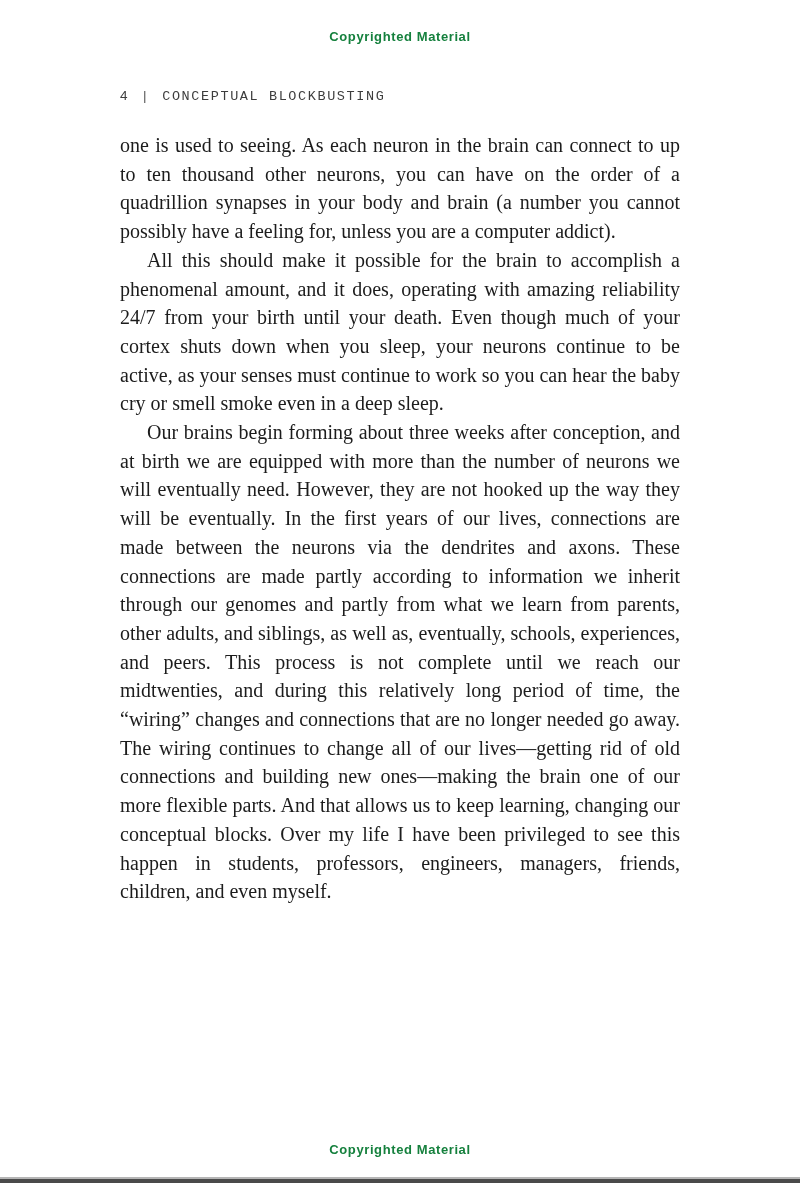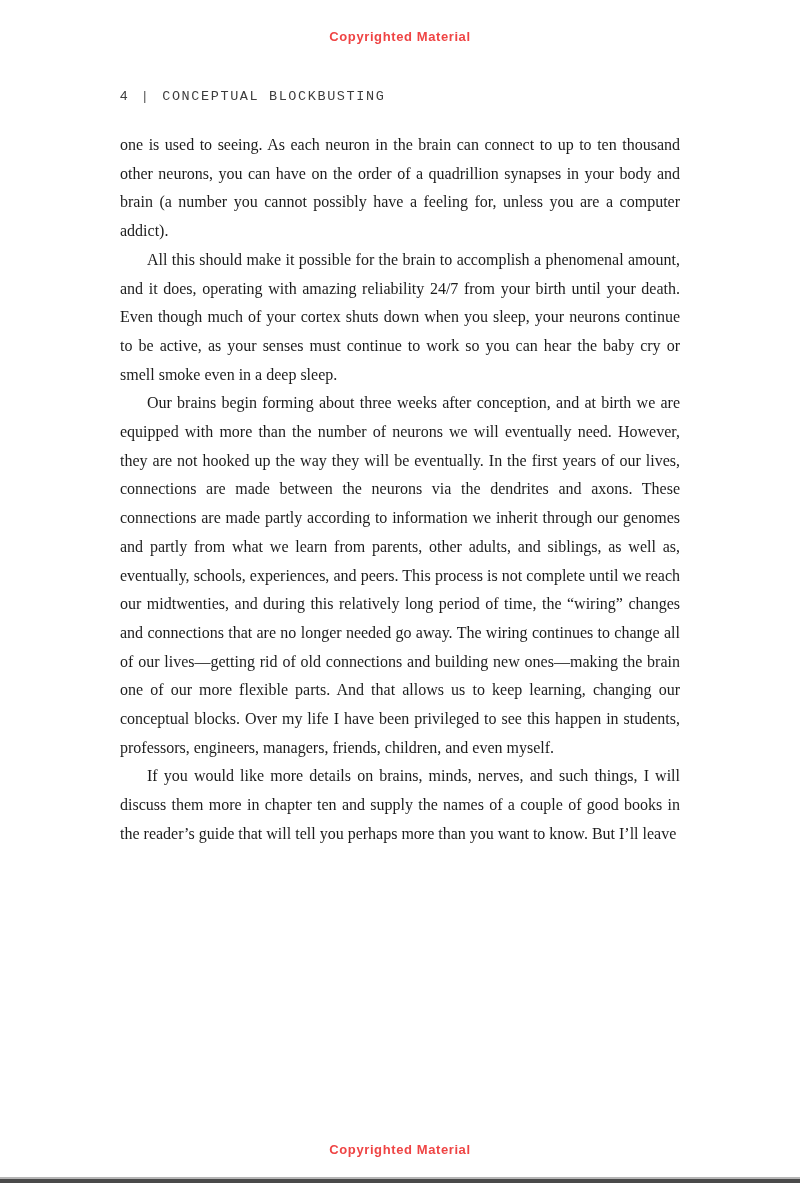--- a/index.html
+++ b/index.html
@@ -13,21 +13,21 @@
     height: 1183px;
     background: #ffffff;
     overflow: hidden;
     font-family: "Liberation Serif", serif;
   }
   .copyright-notice {
     text-align: center;
     font-family: "Liberation Sans", sans-serif;
     font-size: 13px;
     letter-spacing: 0.6px;
-    color: #ef4444;
+    color: #15803d;
     font-weight: 700;
   }
   .copyright-top {
     padding-top: 29px;
   }
   .copyright-bottom {
     position: absolute;
     left: 0;
     right: 0;
     bottom: 26px;
@@ -50,21 +50,21 @@
     color: #555555;
     font-weight: 300;
   }
   .page-header .book-title {
     font-weight: 500;
     font-family: Liberation Mono, monospace;
   }
   .body-text {
     margin: 27px 120px 0 120px;
     width: 560px;
-    font-size: 16px;
+    font-size: 20px;
     line-height: 28.7px;
     color: #1c1c1c;
     text-align: justify;
   }
   .para {
     margin: 0;
     padding: 0;
   }
   .para.indented {
     text-indent: 27px;
@@ -89,20 +89,19 @@
   <div class="page-header">
     <span class="page-number">4</span>
     <span class="header-separator">|</span>
     <span class="book-title">CONCEPTUAL BLOCKBUSTING</span>
   </div>
 
   <div class="body-text">
     <p class="para">one is used to seeing. As each neuron in the brain can connect to up to ten thousand other neurons, you can have on the order of a quadrillion synapses in your body and brain (a number you cannot possibly have a feeling for, unless you are a computer addict).</p>
     <p class="para indented">All this should make it possible for the brain to accomplish a phenomenal amount, and it does, operating with amazing reliability 24/7 from your birth until your death. Even though much of your cortex shuts down when you sleep, your neurons continue to be active, as your senses must continue to work so you can hear the baby cry or smell smoke even in a deep sleep.</p>
     <p class="para indented">Our brains begin forming about three weeks after conception, and at birth we are equipped with more than the number of neurons we will eventually need. However, they are not hooked up the way they will be eventually. In the first years of our lives, connections are made between the neurons via the dendrites and axons. These connections are made partly according to information we inherit through our genomes and partly from what we learn from parents, other adults, and siblings, as well as, eventually, schools, experiences, and peers. This process is not complete until we reach our midtwenties, and during this relatively long period of time, the “wiring” changes and connections that are no longer needed go away. The wiring continues to change all of our lives—getting rid of old connections and building new ones—making the brain one of our more flexible parts. And that allows us to keep learning, changing our conceptual blocks. Over my life I have been privileged to see this happen in students, professors, engineers, managers, friends, children, and even myself.</p>
-    <p class="para indented">If you would like more details on brains, minds, nerves, and such things, I will discuss them more in chapter ten and supply the names of a couple of good books in the reader’s guide that will tell you perhaps more than you want to know. But I’ll leave</p>
   </div>
 
   <div class="copyright-notice copyright-bottom">Copyrighted Material</div>
 
   <div class="page-bottom-edge"></div>
 
 </div>
 
 </body></html>

